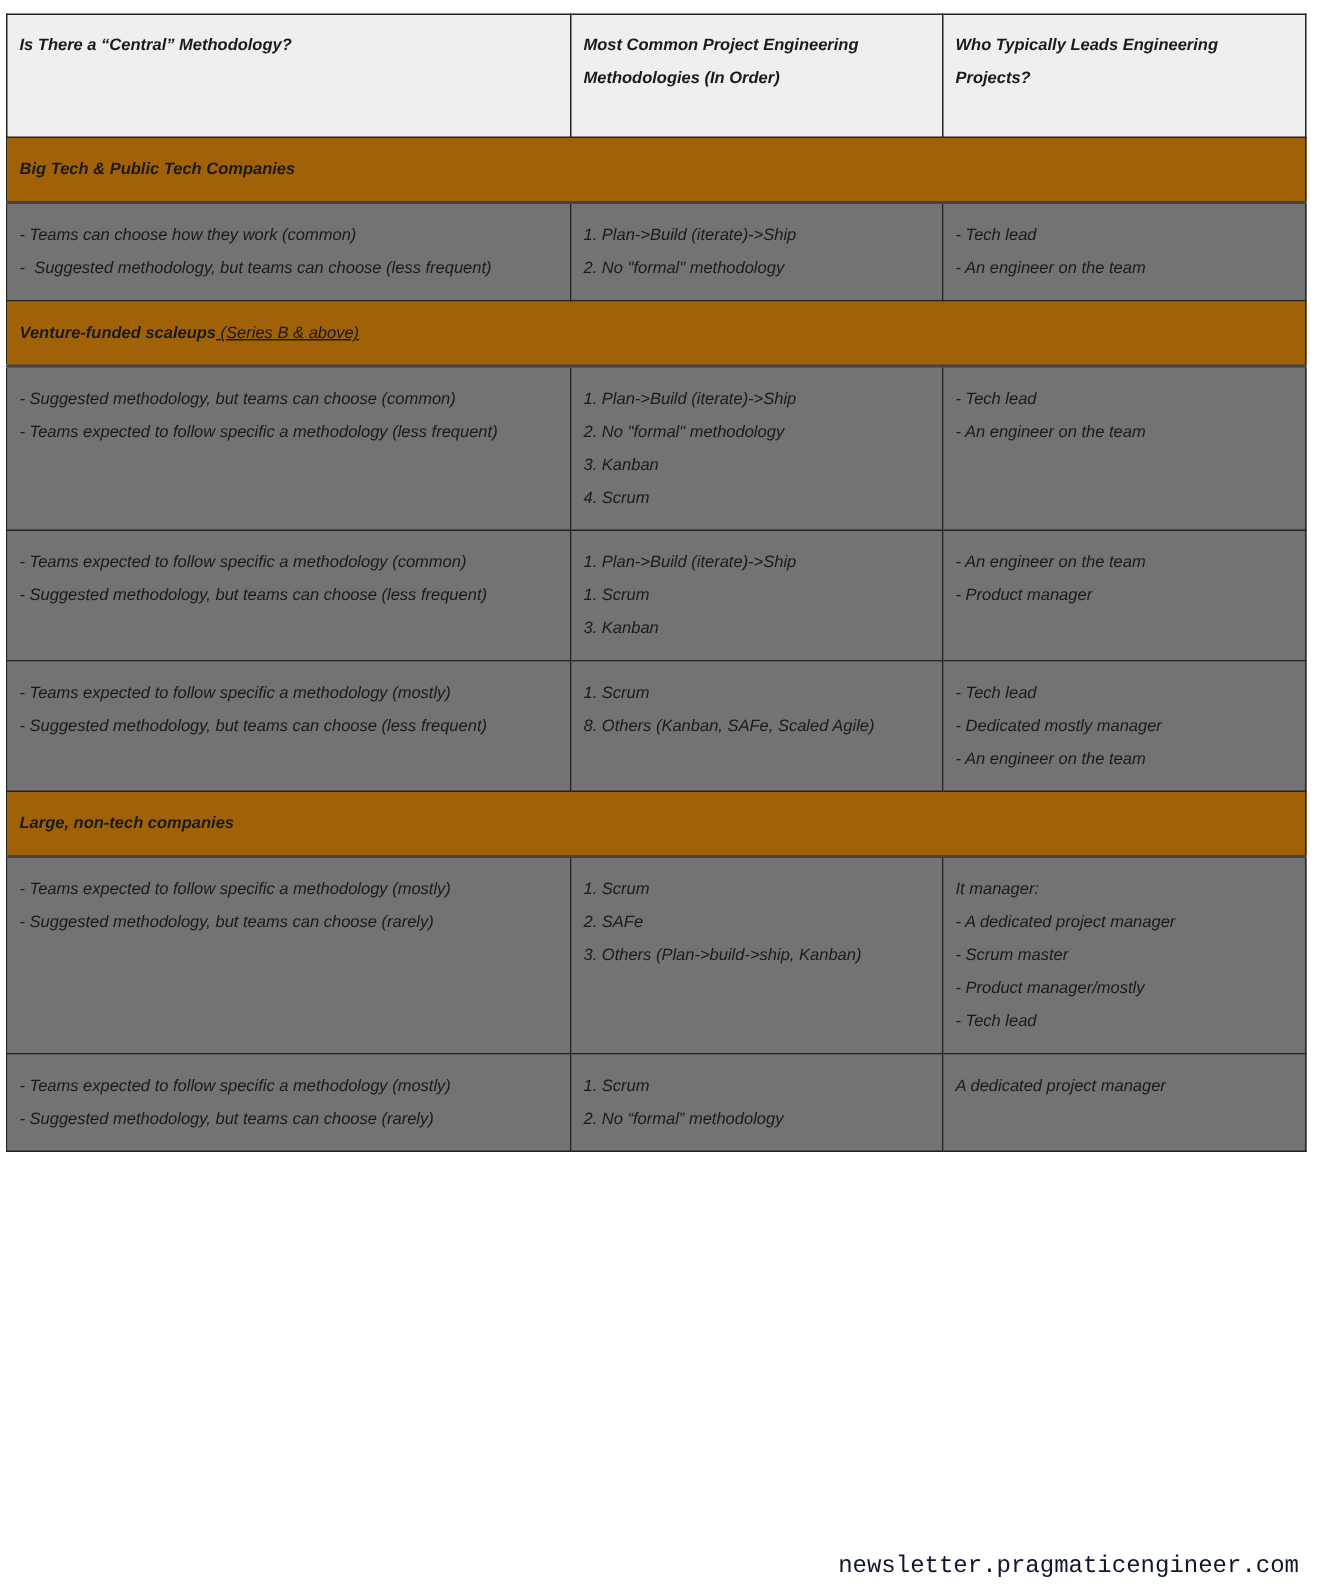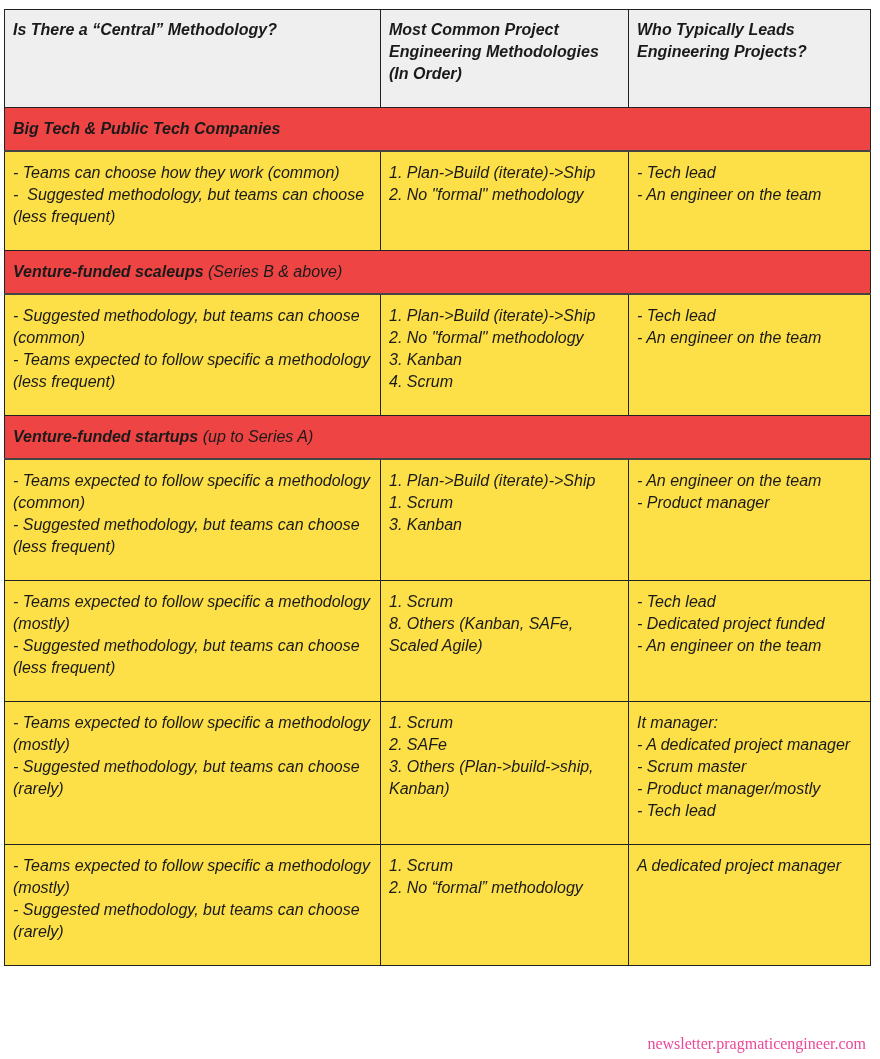--- a/index.html
+++ b/index.html
@@ -27,58 +27,59 @@
       table-layout: fixed;
     }
     col.c1 { width: 376px; }
     col.c2 { width: 248px; }
     col.c3 { width: 242px; }
     td, th {
       border: 1px solid #222;
       vertical-align: top;
       text-align: left;
       font-style: italic;
-      font-size: 16px;
+      font-size: 11px;
       line-height: 22px;
-      padding: 10px 8px 22px 8px;
+      padding: 10px 8px 10px 8px;
     }
     th {
       background: #efefef;
       font-weight: bold;
       height: 62px;
       padding-top: 9px;
     }
     tr.section td {
-      background: #ef4444;
+      background: #a16207;
       padding-top: 10px;
       padding-bottom: 10px;
       border-bottom: 2px solid #444;
       height: 22px;
     }
     tr.section .sec-bold {
       font-weight: bold;
     }
     tr.section .sec-note {
       font-weight: normal;
+      text-decoration: underline;
     }
     .line {
       display: block;
       white-space: pre-wrap;
     }
     tr.content td {
-      background: #fde047;
+      background: #737373;
     }
     .footer-link {
       position: absolute;
       right: 14px;
       top: 1035px;
       font-size: 16px;
-      color: #ec4899;
+      color: #0f172a;
       text-decoration: none;
-      font-family: Liberation Serif, serif;
+      font-family: Liberation Mono, monospace;
     }
   </style>
 </head>
 <body>
 
 <div class="table-wrap">
   <table>
     <colgroup>
       <col class="c1">
         <col class="c2">
@@ -124,23 +125,20 @@
           <span class="line">2. No "formal" methodology</span>
           <span class="line">3. Kanban</span>
           <span class="line">4. Scrum</span>
         </td>
         <td>
           <span class="line">- Tech lead</span>
           <span class="line">- An engineer on the team</span>
         </td>
       </tr>
 
-      <tr class="section">
-        <td colspan="3"><span class="sec-bold">Venture-funded startups</span><span class="sec-note"> (up to Series A)</span></td>
-      </tr>
       <tr class="content">
         <td>
           <span class="line">- Teams expected to follow specific a methodology (common)</span>
           <span class="line">- Suggested methodology, but teams can choose (less frequent)</span>
         </td>
         <td>
           <span class="line">1. Plan-&gt;Build (iterate)-&gt;Ship</span>
           <span class="line">1. Scrum</span>
           <span class="line">3. Kanban</span>
         </td>
@@ -154,25 +152,28 @@
         <td>
           <span class="line">- Teams expected to follow specific a methodology (mostly)</span>
           <span class="line">- Suggested methodology, but teams can choose (less frequent)</span>
         </td>
         <td>
           <span class="line">1. Scrum</span>
           <span class="line">8. Others (Kanban, SAFe, Scaled Agile)</span>
         </td>
         <td>
           <span class="line">- Tech lead</span>
-          <span class="line">- Dedicated project funded</span>
-          <span class="line">- An engineer on the team</span>
-        </td>
-      </tr>
-
+          <span class="line">- Dedicated mostly manager</span>
+          <span class="line">- An engineer on the team</span>
+        </td>
+      </tr>
+
+      <tr class="section">
+        <td colspan="3"><span class="sec-bold">Large, non-tech companies</span><span class="sec-note"></span></td>
+      </tr>
       <tr class="content">
         <td>
           <span class="line">- Teams expected to follow specific a methodology (mostly)</span>
           <span class="line">- Suggested methodology, but teams can choose (rarely)</span>
         </td>
         <td>
           <span class="line">1. Scrum</span>
           <span class="line">2. SAFe</span>
           <span class="line">3. Others (Plan-&gt;build-&gt;ship, Kanban)</span>
         </td>

